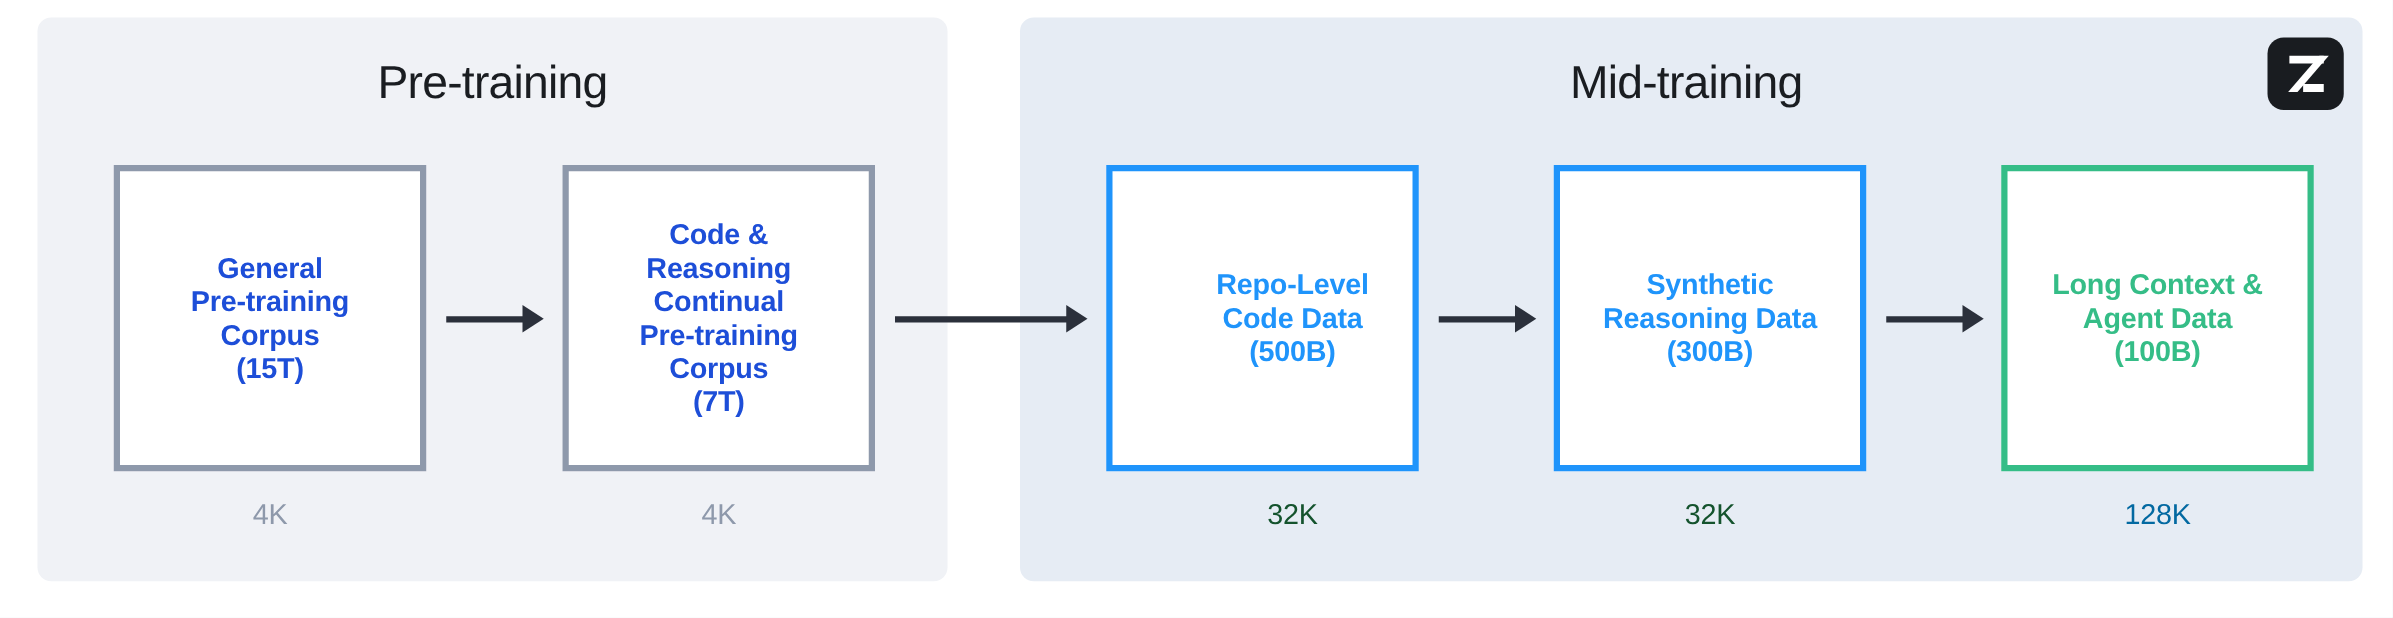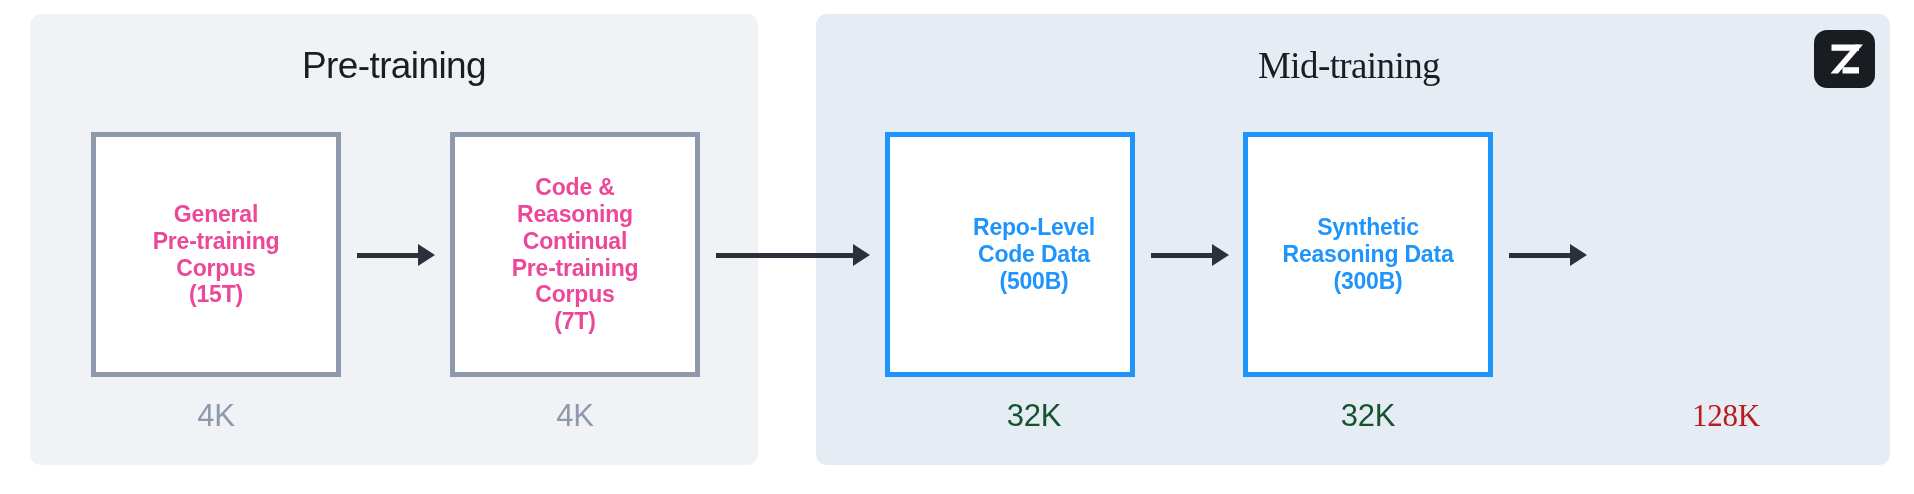--- a/index.html
+++ b/index.html
@@ -37,62 +37,62 @@
     position: absolute;
     top: 32px;
     left: 0; right: 0;
     text-align: center;
     font-size: 37px;
     font-weight: 400;
     letter-spacing: -0.6px;
     color: #1a1d21;
     line-height: 1.1;
   }
-  .panel-midtraining .panel-title { padding-right: 8px; font-family: Liberation Serif, serif; }
+  .panel-midtraining .panel-title { padding-right: 8px; }
 
   
   .node {
     position: absolute;
     top: 132px;
     width: 250px;
     height: 245px;
     background: #ffffff;
     border: 5px solid #8e99ab;
     display: flex;
     align-items: center;
     justify-content: center;
   }
   .node-label {
     font-size: 23px;
     font-weight: 700;
     line-height: 1.16;
     text-align: center;
-    color: #ec4899;
+    color: #1d4ed8;
     white-space: pre-line;
     letter-spacing: -0.2px;
     padding: 0 6px;
   }
   .node.blue { border-color: #1f94fb; }
   .node.blue .node-label { color: #1f94fb; }
   .node.green { border-color: #35bd87; }
   .node.green .node-label { color: #35bd87; }
 
   
   .caption {
     position: absolute;
     top: 398px;
     width: 250px;
     text-align: center;
-    font-size: 31px;
+    font-size: 23px;
     font-weight: 400;
     color: #8e99ab;
     letter-spacing: -0.2px;
   }
   .caption.blue  { color: #14532d; }
-  .caption.green { color: #b91c1c; font-family: Liberation Serif, serif; }
+  .caption.green { color: #0369a1; }
 
   
   .pos-n1 { left: 91px; }
   .pos-n2 { left: 450px; }
   .pos-n3 { left: 885px; padding-left: 48px; }
   .pos-n4 { left: 1243px; }
   .pos-n5 { left: 1601px; }
 
   
   .arrow {
@@ -173,20 +173,25 @@
   </div>
   <div class="caption blue pos-n3">32K</div>
 
   <div class="node blue pos-n4">
     <div class="node-label">Synthetic
 Reasoning Data
 (300B)</div>
   </div>
   <div class="caption blue pos-n4">32K</div>
 
+  <div class="node green pos-n5">
+    <div class="node-label">Long Context &amp;
+Agent Data
+(100B)</div>
+  </div>
   <div class="caption green pos-n5">128K</div>
 
   <div class="arrow arrow-a1">
     <span class="shaft"></span>
     <span class="head"></span>
   </div>
   <div class="arrow arrow-a2">
     <span class="shaft"></span>
     <span class="head"></span>
   </div>

